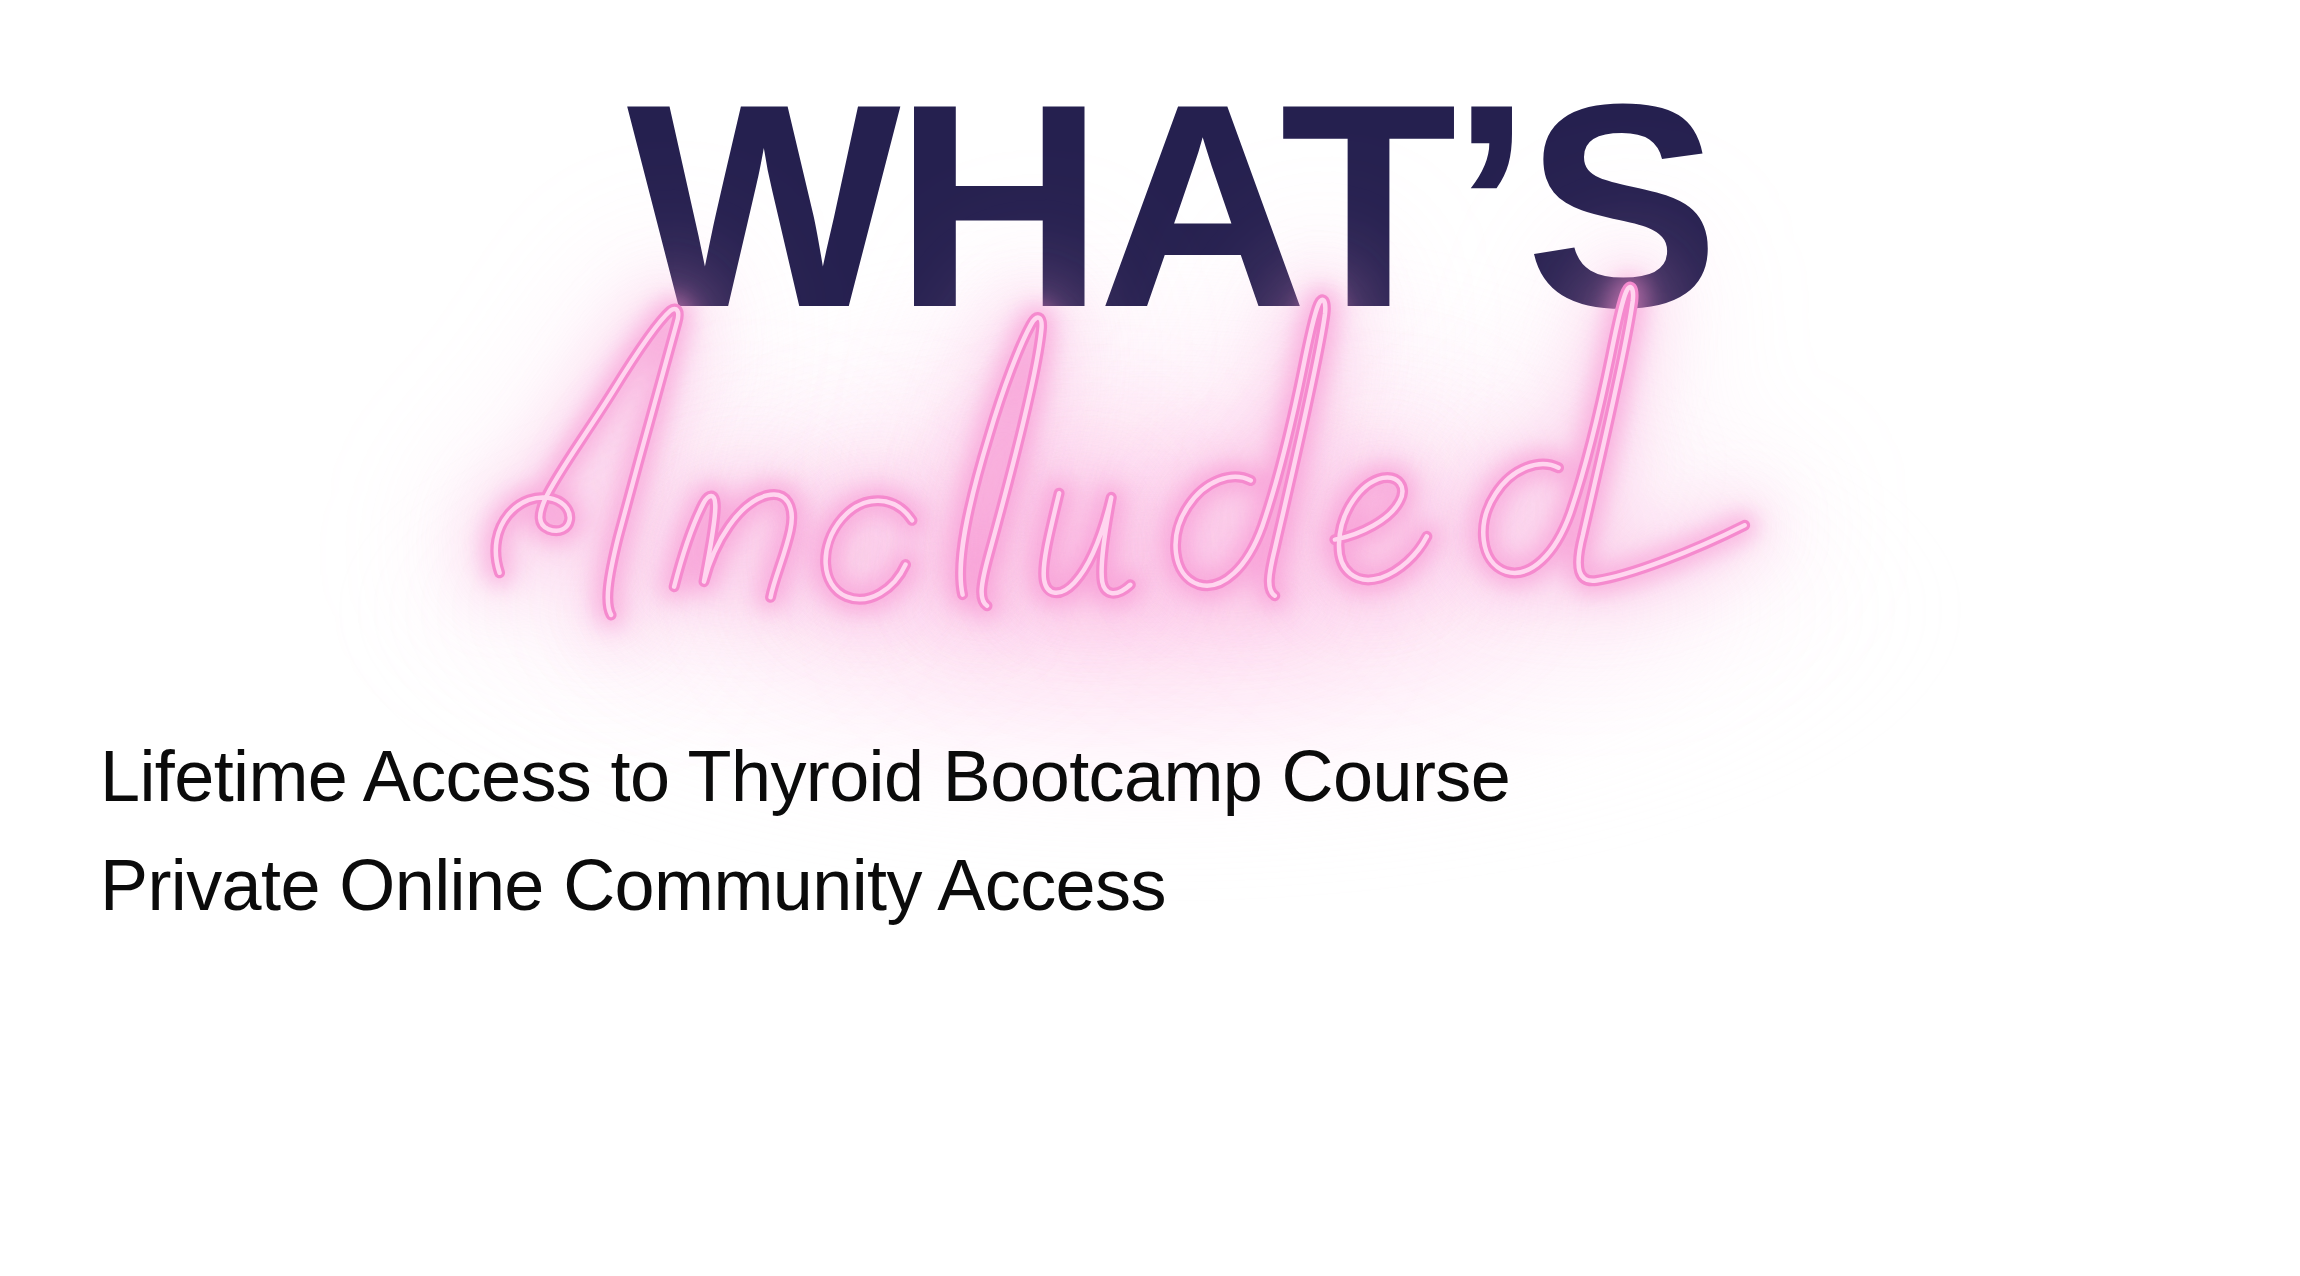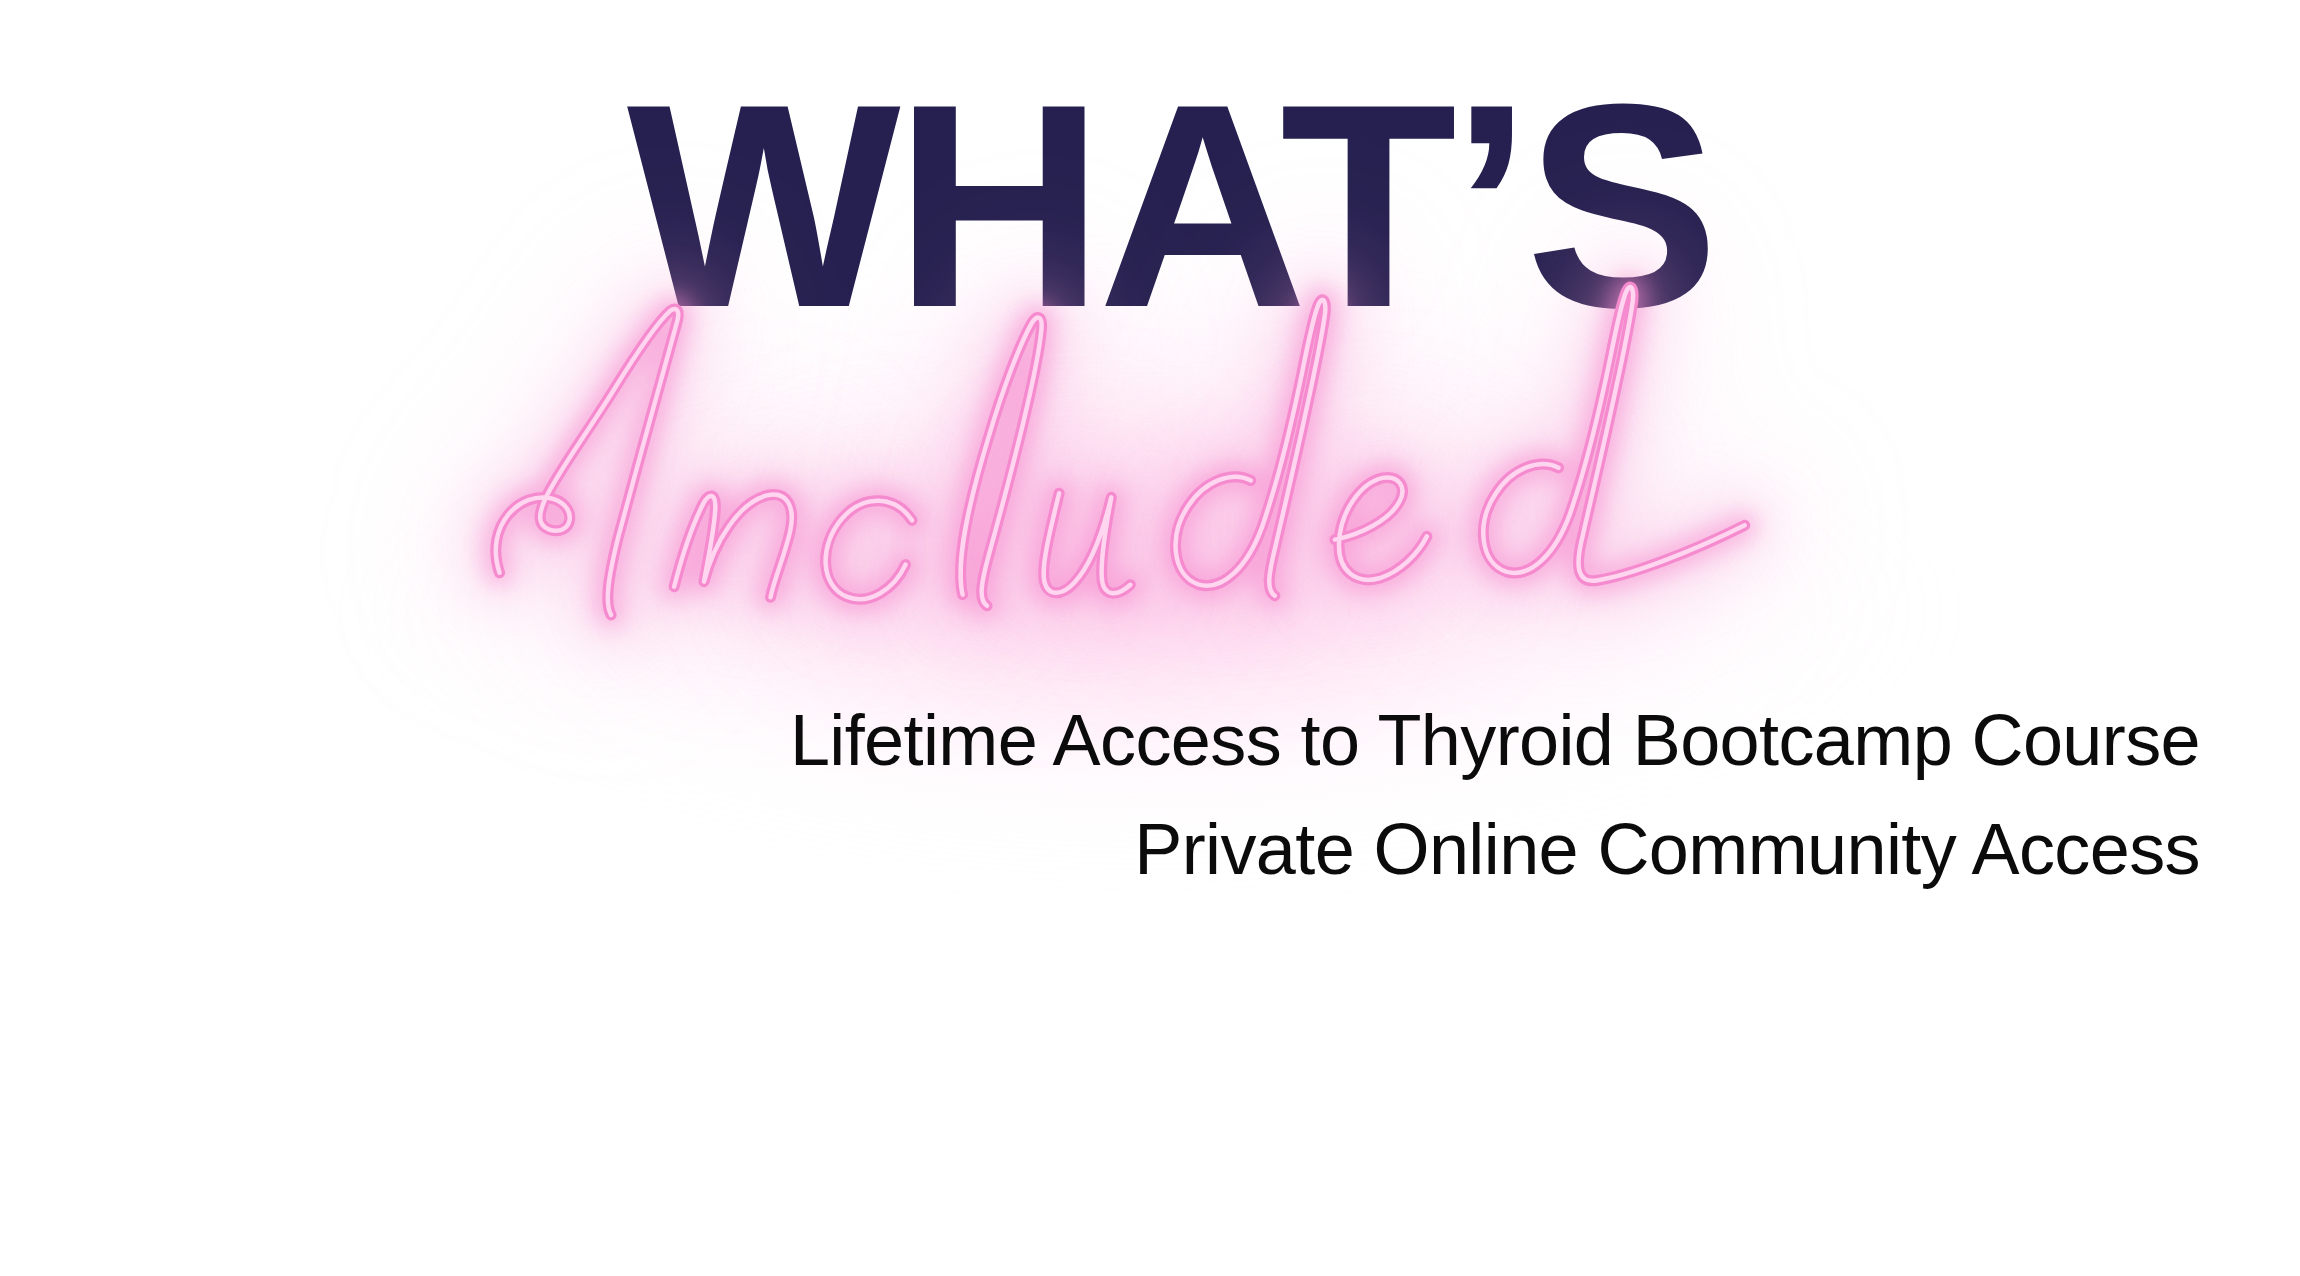--- a/index.html
+++ b/index.html
@@ -162,24 +162,24 @@
     stroke-width: 110;
     stroke-linecap: round;
     stroke-linejoin: round;
     filter: blur(62px);
   }
 
   
   .body-copy {
     position: absolute;
     left: 50%;
-    top: 686px;
+    top: 722px;
     transform: translateX(-50%);
     width: 2100px;
-    text-align: right;
+    text-align: left;
     z-index: 5;
   }
   .body-line {
     font-family: "Liberation Sans", sans-serif;
     font-weight: 400;
     font-size: 72px;
     line-height: 1.52;
     letter-spacing: -0.6px;
     color: #0b0b0b;
     white-space: nowrap;

